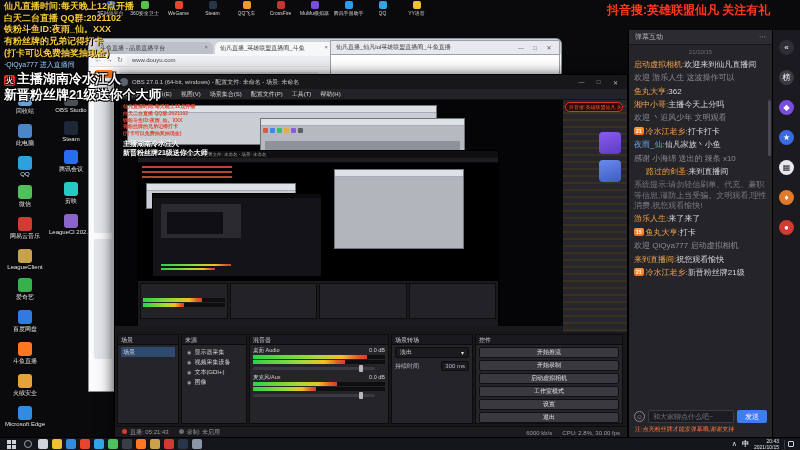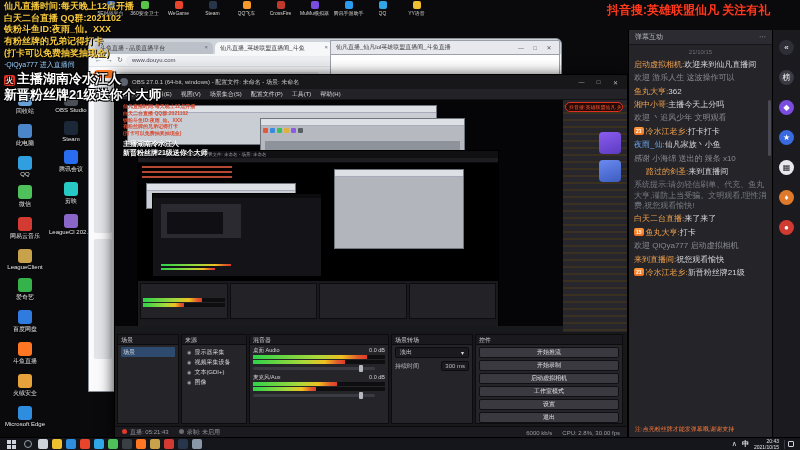--- a/index.html
+++ b/index.html
@@ -524,33 +524,38 @@
       <div class="msg"><span style="color: rgb(138, 138, 146);">欢迎 丶追风少年 文明观看</span></div>
 
       <div class="msg"><span class="blv">21</span><span class="u" style="color: rgb(240, 160, 75);">冷水江老乡:</span><span>打卡打卡</span></div>
 
       <div class="msg"><span class="u" style="color: rgb(106, 163, 232);">夜雨_仙:</span><span>仙凡家族丶小鱼</span></div>
 
       <div class="msg"><span style="color: rgb(138, 138, 146);">感谢 小海绵 送出的 辣条 x10</span></div>
 
       <div class="msg"><span class="u" style="color: rgb(240, 160, 75); padding-left: 12px;">路过的剑圣:</span><span>来到直播间</span></div>
 
-      <div class="msg"><span style="color: rgb(122, 122, 132);">系统提示:请勿轻信刷单、代充、鱼丸大亨,谨防上当受骗。文明观看,理性消费,祝您观看愉快!</span></div>
-
-      <div class="msg"><span class="u" style="color: rgb(240, 160, 75);">白天二台直播:</span><span>来了来了</span></div>
+      <div class="msg"><span style="color: rgb(122, 122, 132);">系统提示:请勿轻信刷单、代充、兼职等信息,谨防上当受骗。文明观看,理性消费,祝您观看愉快!</span></div>
+
+      <div class="msg"><span class="u" style="color: rgb(240, 160, 75);">游乐人生:</span><span>来了来了</span></div>
 
       <div class="msg"><span class="blv">15</span><span class="u" style="color: rgb(240, 160, 75);">鱼丸大亨:</span><span>打卡</span></div>
 
       <div class="msg"><span style="color: rgb(138, 138, 146);">欢迎 QiQya777 启动虚拟相机</span></div>
 
       <div class="msg"><span class="u" style="color: rgb(240, 160, 75);">来到直播间:</span><span>祝您观看愉快</span></div>
 
       <div class="msg"><span class="blv">21</span><span class="u" style="color: rgb(240, 160, 75);">冷水江老乡:</span><span>新晋粉丝牌21级</span></div>
     </div>
   <div class="cscroll"></div>
+  <div class="cinrow">
+    <span class="emoji">☺</span>
+    <input class="cinput" placeholder="和大家聊点什么吧~" style="">
+    <button class="csend">发送</button>
+  </div>
   <div class="cnote">注:点亮粉丝牌才能发弹幕哦,谢谢支持</div>
 </div>
 
 <div class="rail abs" style="left:772px;top:30px;width:28px;height:407px;z-index:30">
 
 <div class="ricon" style="background: rgb(46, 46, 54);">«</div>
     <div class="ricon" style="background: rgb(58, 58, 68);">榜</div>
     <div class="ricon" style="background: rgb(122, 76, 224);">◆</div>
     <div class="ricon" style="background: rgb(58, 106, 224);">★</div>
     <div class="ricon" style="background: rgb(232, 232, 238); color: rgb(34, 34, 34);">▦</div>

